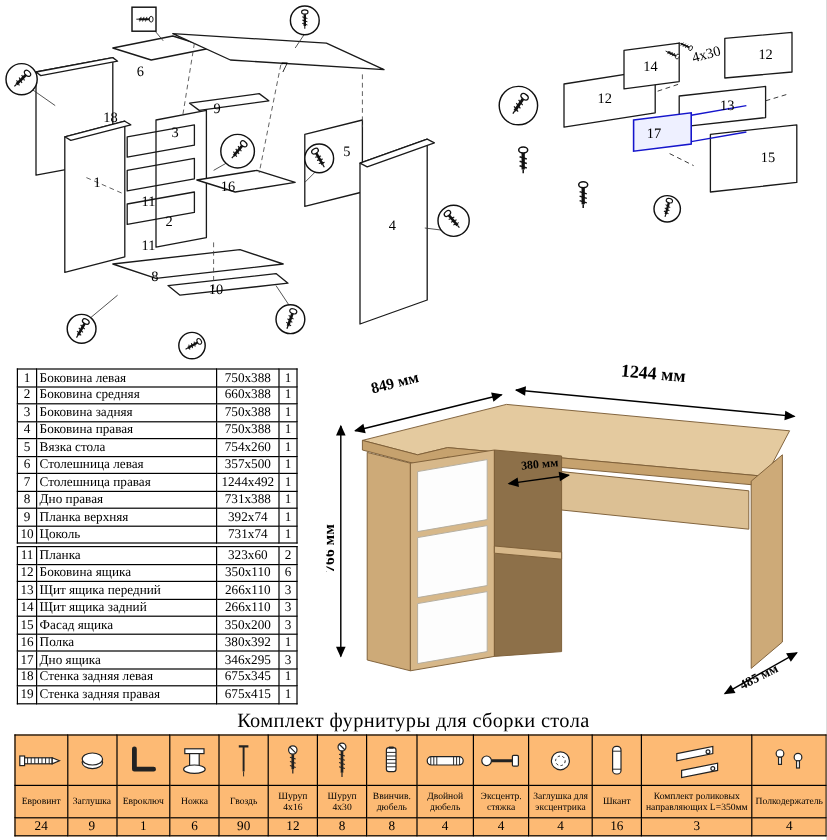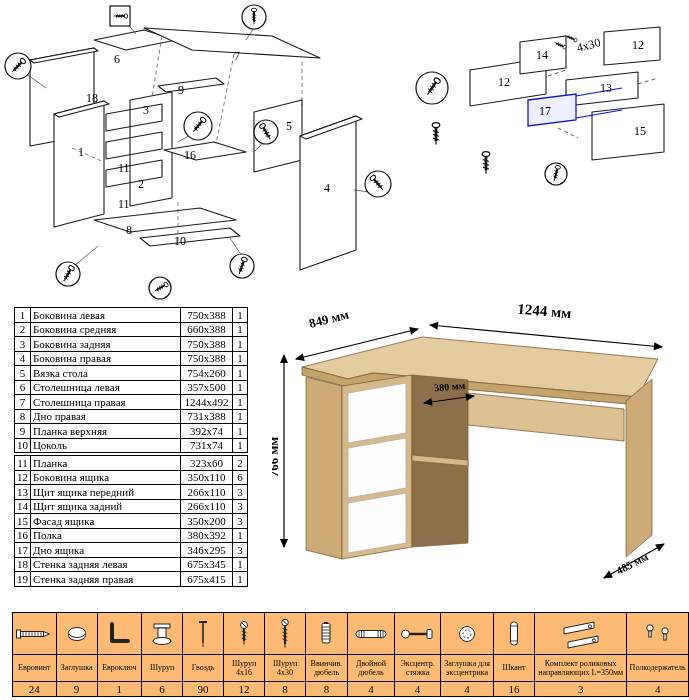--- a/index.html
+++ b/index.html
@@ -346,20 +346,21 @@
         </tr>
         <tr>
           <td class="pc-num">19</td>
           <td class="pc-name">Стенка задняя правая</td>
           <td class="pc-size">675x415</td>
           <td class="pc-qty">1</td>
         </tr>
       </tbody>
   </table>
 
+  <div class="hw-title">Комплект фурнитуры для сборки стола</div>
   <table class="hw-table">
     <colgroup id="hw-cols">
         <col style="width: 44px;">
         <col style="width: 40px;">
         <col style="width: 45px;">
         <col style="width: 40px;">
         <col style="width: 30px;">
         <col style="width: 34px;">
         <col style="width: 34px;">
         <col style="width: 42px;">
@@ -500,21 +501,21 @@
               <rect x="10.8" y="14" width="2.4" height="6" fill="#fff" stroke="#222" stroke-width="1"></rect>
               <circle cx="27" cy="14" r="3.2" fill="#fff" stroke="#222" stroke-width="1"></circle>
               <rect x="25.8" y="17" width="2.4" height="6" fill="#fff" stroke="#222" stroke-width="1"></rect>
             </svg>
           </td>
         </tr>
       <tr id="hw-row-names">
           <td class="hw-name-cell">Евровинт</td>
           <td class="hw-name-cell">Заглушка</td>
           <td class="hw-name-cell">Евроключ</td>
-          <td class="hw-name-cell">Шуруп</td>
+          <td class="hw-name-cell">Ножка</td>
           <td class="hw-name-cell">Гвоздь</td>
           <td class="hw-name-cell">Шуруп 4x16</td>
           <td class="hw-name-cell">Шуруп 4x30</td>
           <td class="hw-name-cell">Ввинчив. дюбель</td>
           <td class="hw-name-cell">Двойной дюбель</td>
           <td class="hw-name-cell">Эксцентр. стяжка</td>
           <td class="hw-name-cell">Заглушка для эксцентрика</td>
           <td class="hw-name-cell">Шкант</td>
           <td class="hw-name-cell">Комплект роликовых направляющих L=350мм</td>
           <td class="hw-name-cell">Полкодержатель</td>

